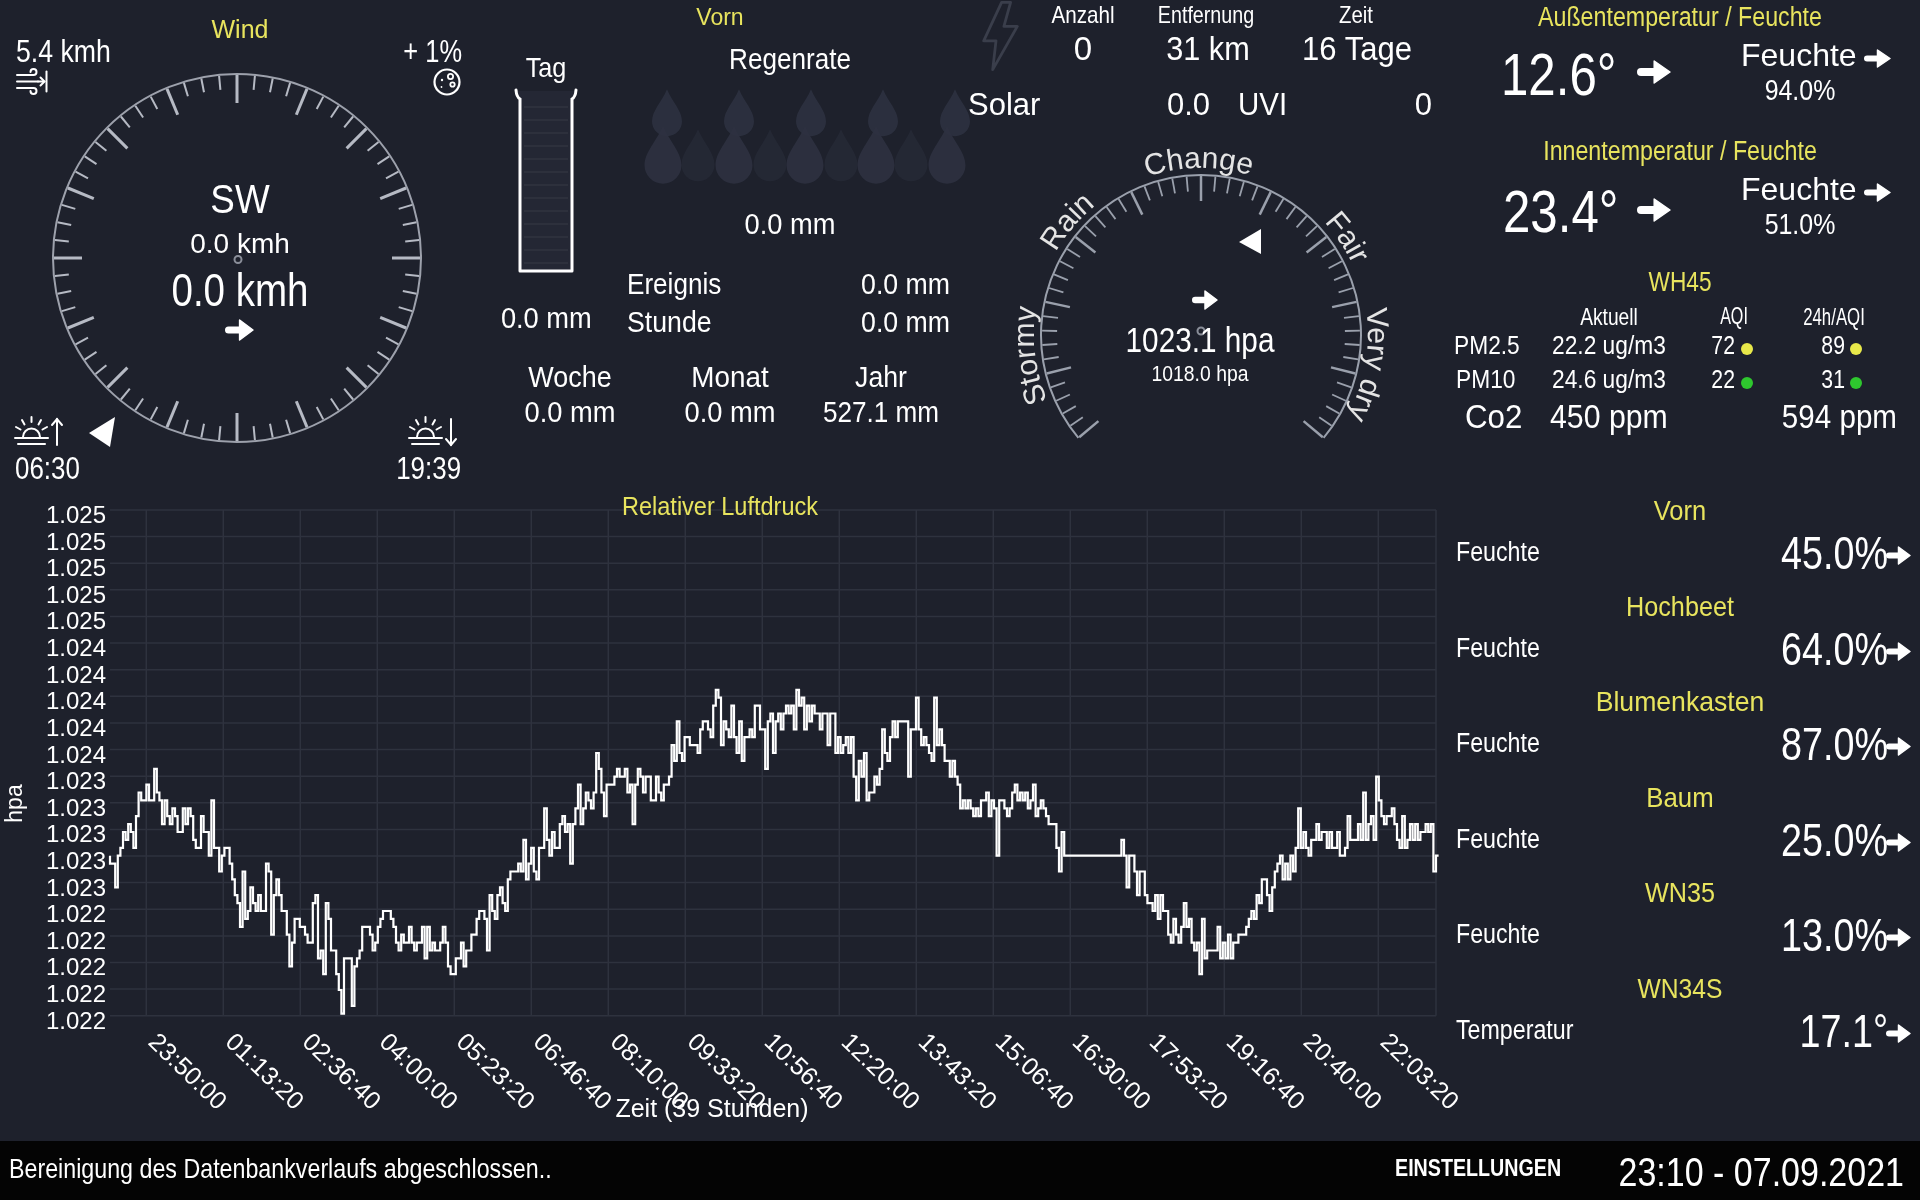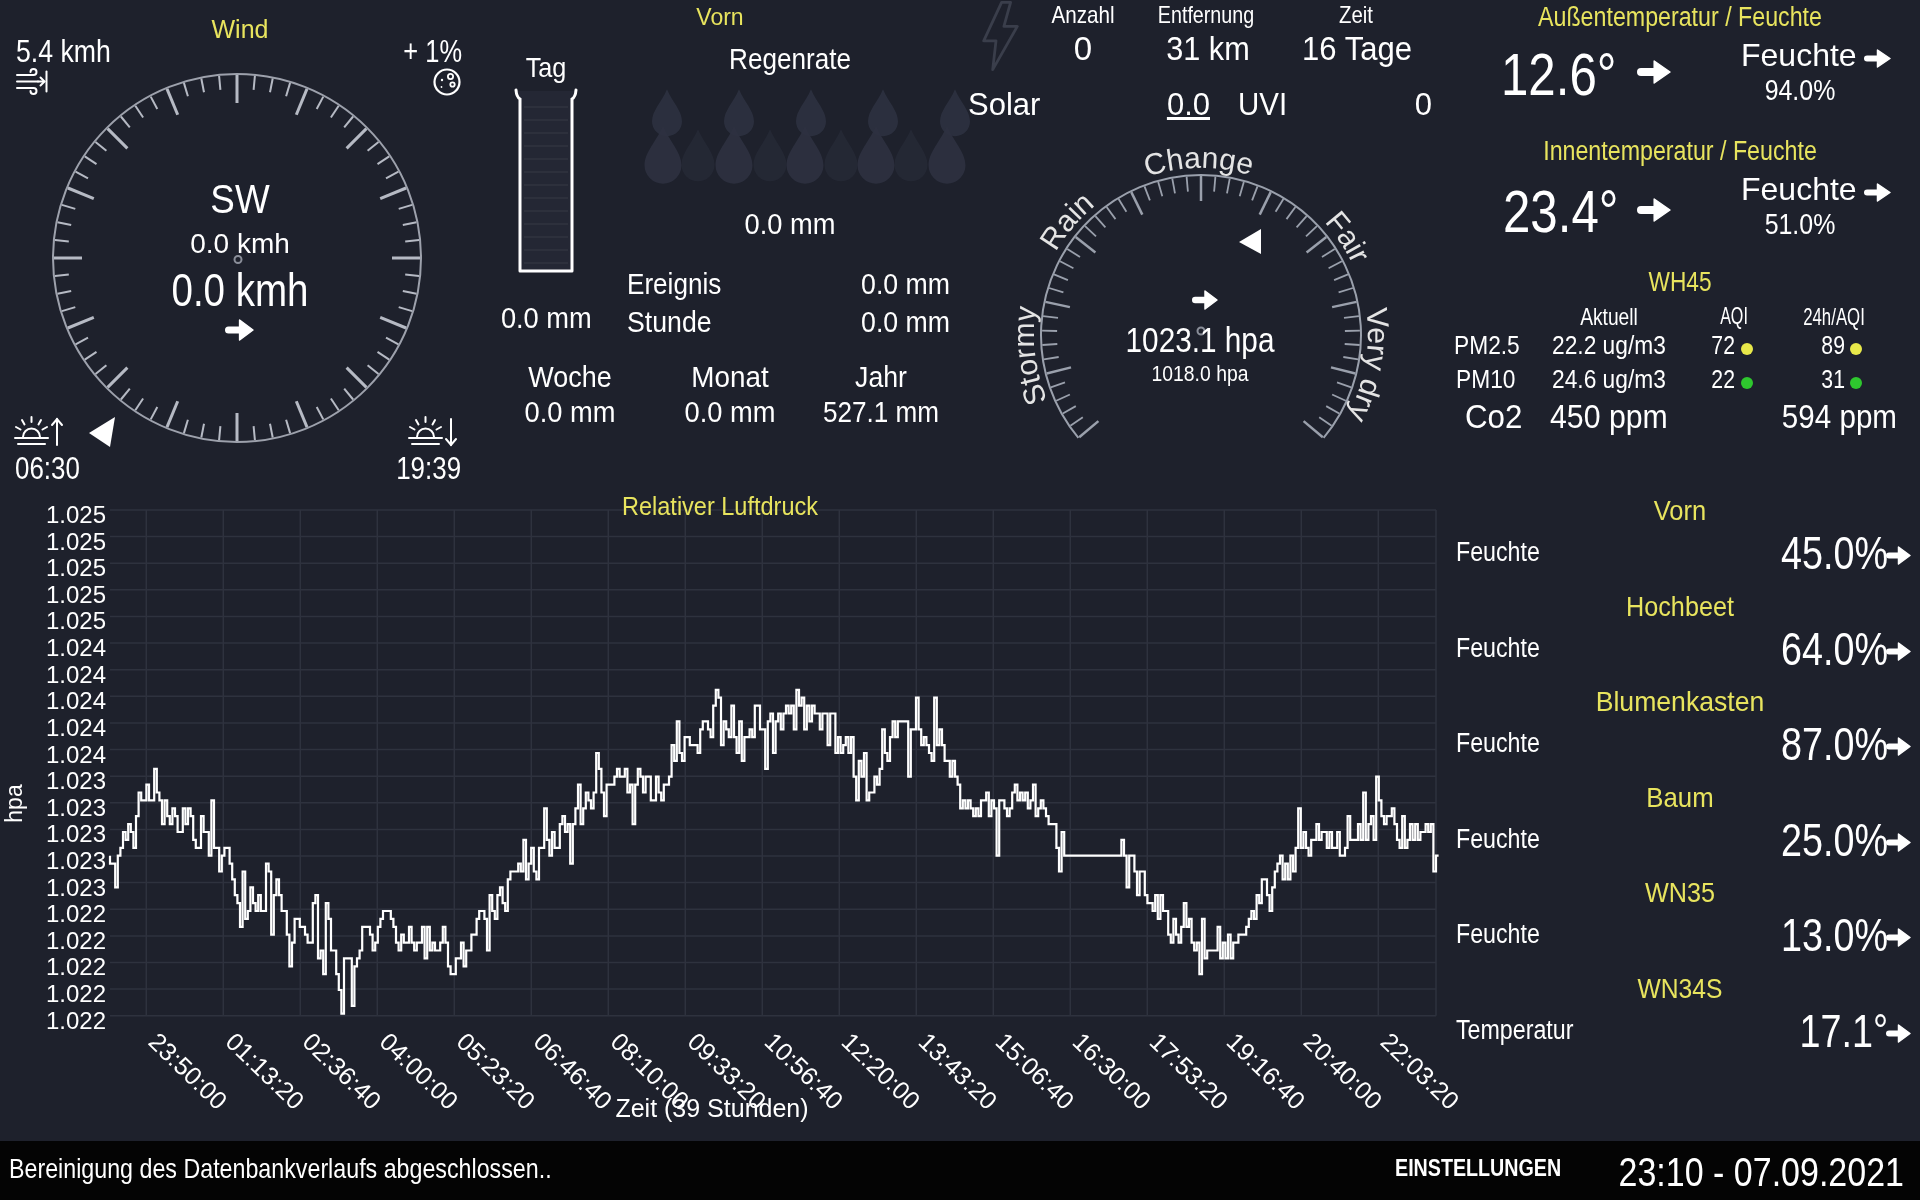--- a/index.html
+++ b/index.html
@@ -185,21 +185,21 @@
 <svg class="a" style="left:977px;top:0px" width="47" height="72" viewBox="0 0 47 72">
 <path d="M24.6 2.4 L6.7 40.8 h12.3 L15.7 69.6 L40.3 26.4 h-13.4 L33.6 2.4 Z" fill="none" stroke="#3a3e4b" stroke-width="2.8" stroke-linejoin="round"></path>
 </svg>
 <div class="a " style="left:1020px;top:1px;font-size:24px;width:126px;text-align:center;transform:scaleX(0.86);transform-origin:50% 50%;">Anzahl</div>
 <div class="a " style="left:1020px;top:30px;font-size:33px;width:126px;text-align:center;">0</div>
 <div class="a " style="left:1143px;top:1px;font-size:24px;width:126px;text-align:center;transform:scaleX(0.82);transform-origin:50% 50%;">Entfernung</div>
 <div class="a " style="left:1145px;top:30px;font-size:33px;width:126px;text-align:center;transform:scaleX(0.93);transform-origin:50% 50%;">31 km</div>
 <div class="a " style="left:1293px;top:1px;font-size:24px;width:126px;text-align:center;transform:scaleX(0.85);transform-origin:50% 50%;">Zeit</div>
 <div class="a " style="left:1294px;top:30px;font-size:33px;width:126px;text-align:center;transform:scaleX(0.94);transform-origin:50% 50%;">16 Tage</div>
 <div class="a " style="left:968px;top:87px;font-size:31px;">Solar</div>
-<div class="a " style="left:1120px;top:87px;font-size:31px;width:90px;text-align:right;text-decoration:underline;">0.0</div>
+<div class="a " style="left:1120px;top:87px;font-size:31px;width:90px;text-align:right;">0.0</div>
 <div class="a " style="left:1238px;top:87px;font-size:31px;transform:scaleX(0.95);transform-origin:0 50%;">UVI</div>
 <div class="a " style="left:1380px;top:87px;font-size:31px;width:52px;text-align:right;">0</div>
 <svg class="a" style="left:941px;top:75px" width="520" height="520" viewBox="0 0 520 520">
     <path d="M 137.4 362.8 A 160 160 0 1 1 382.6 362.8" fill="none" stroke="#9aa0ac" stroke-width="2"></path>
     <line x1="138.2" y1="362.2" x2="157.4" y2="346.1" stroke="#9aa0ac" stroke-width="2.5"></line>
     <line x1="129.4" y1="350.7" x2="141.8" y2="342.2" stroke="#9aa0ac" stroke-width="1.8"></line>
     <line x1="121.8" y1="338.5" x2="134.8" y2="331.1" stroke="#9aa0ac" stroke-width="1.8"></line>
     <line x1="115.2" y1="325.7" x2="128.9" y2="319.5" stroke="#9aa0ac" stroke-width="1.8"></line>
     <line x1="109.8" y1="312.3" x2="124.0" y2="307.4" stroke="#9aa0ac" stroke-width="1.8"></line>
     <line x1="105.7" y1="298.5" x2="130.0" y2="292.4" stroke="#9aa0ac" stroke-width="2.5"></line>

